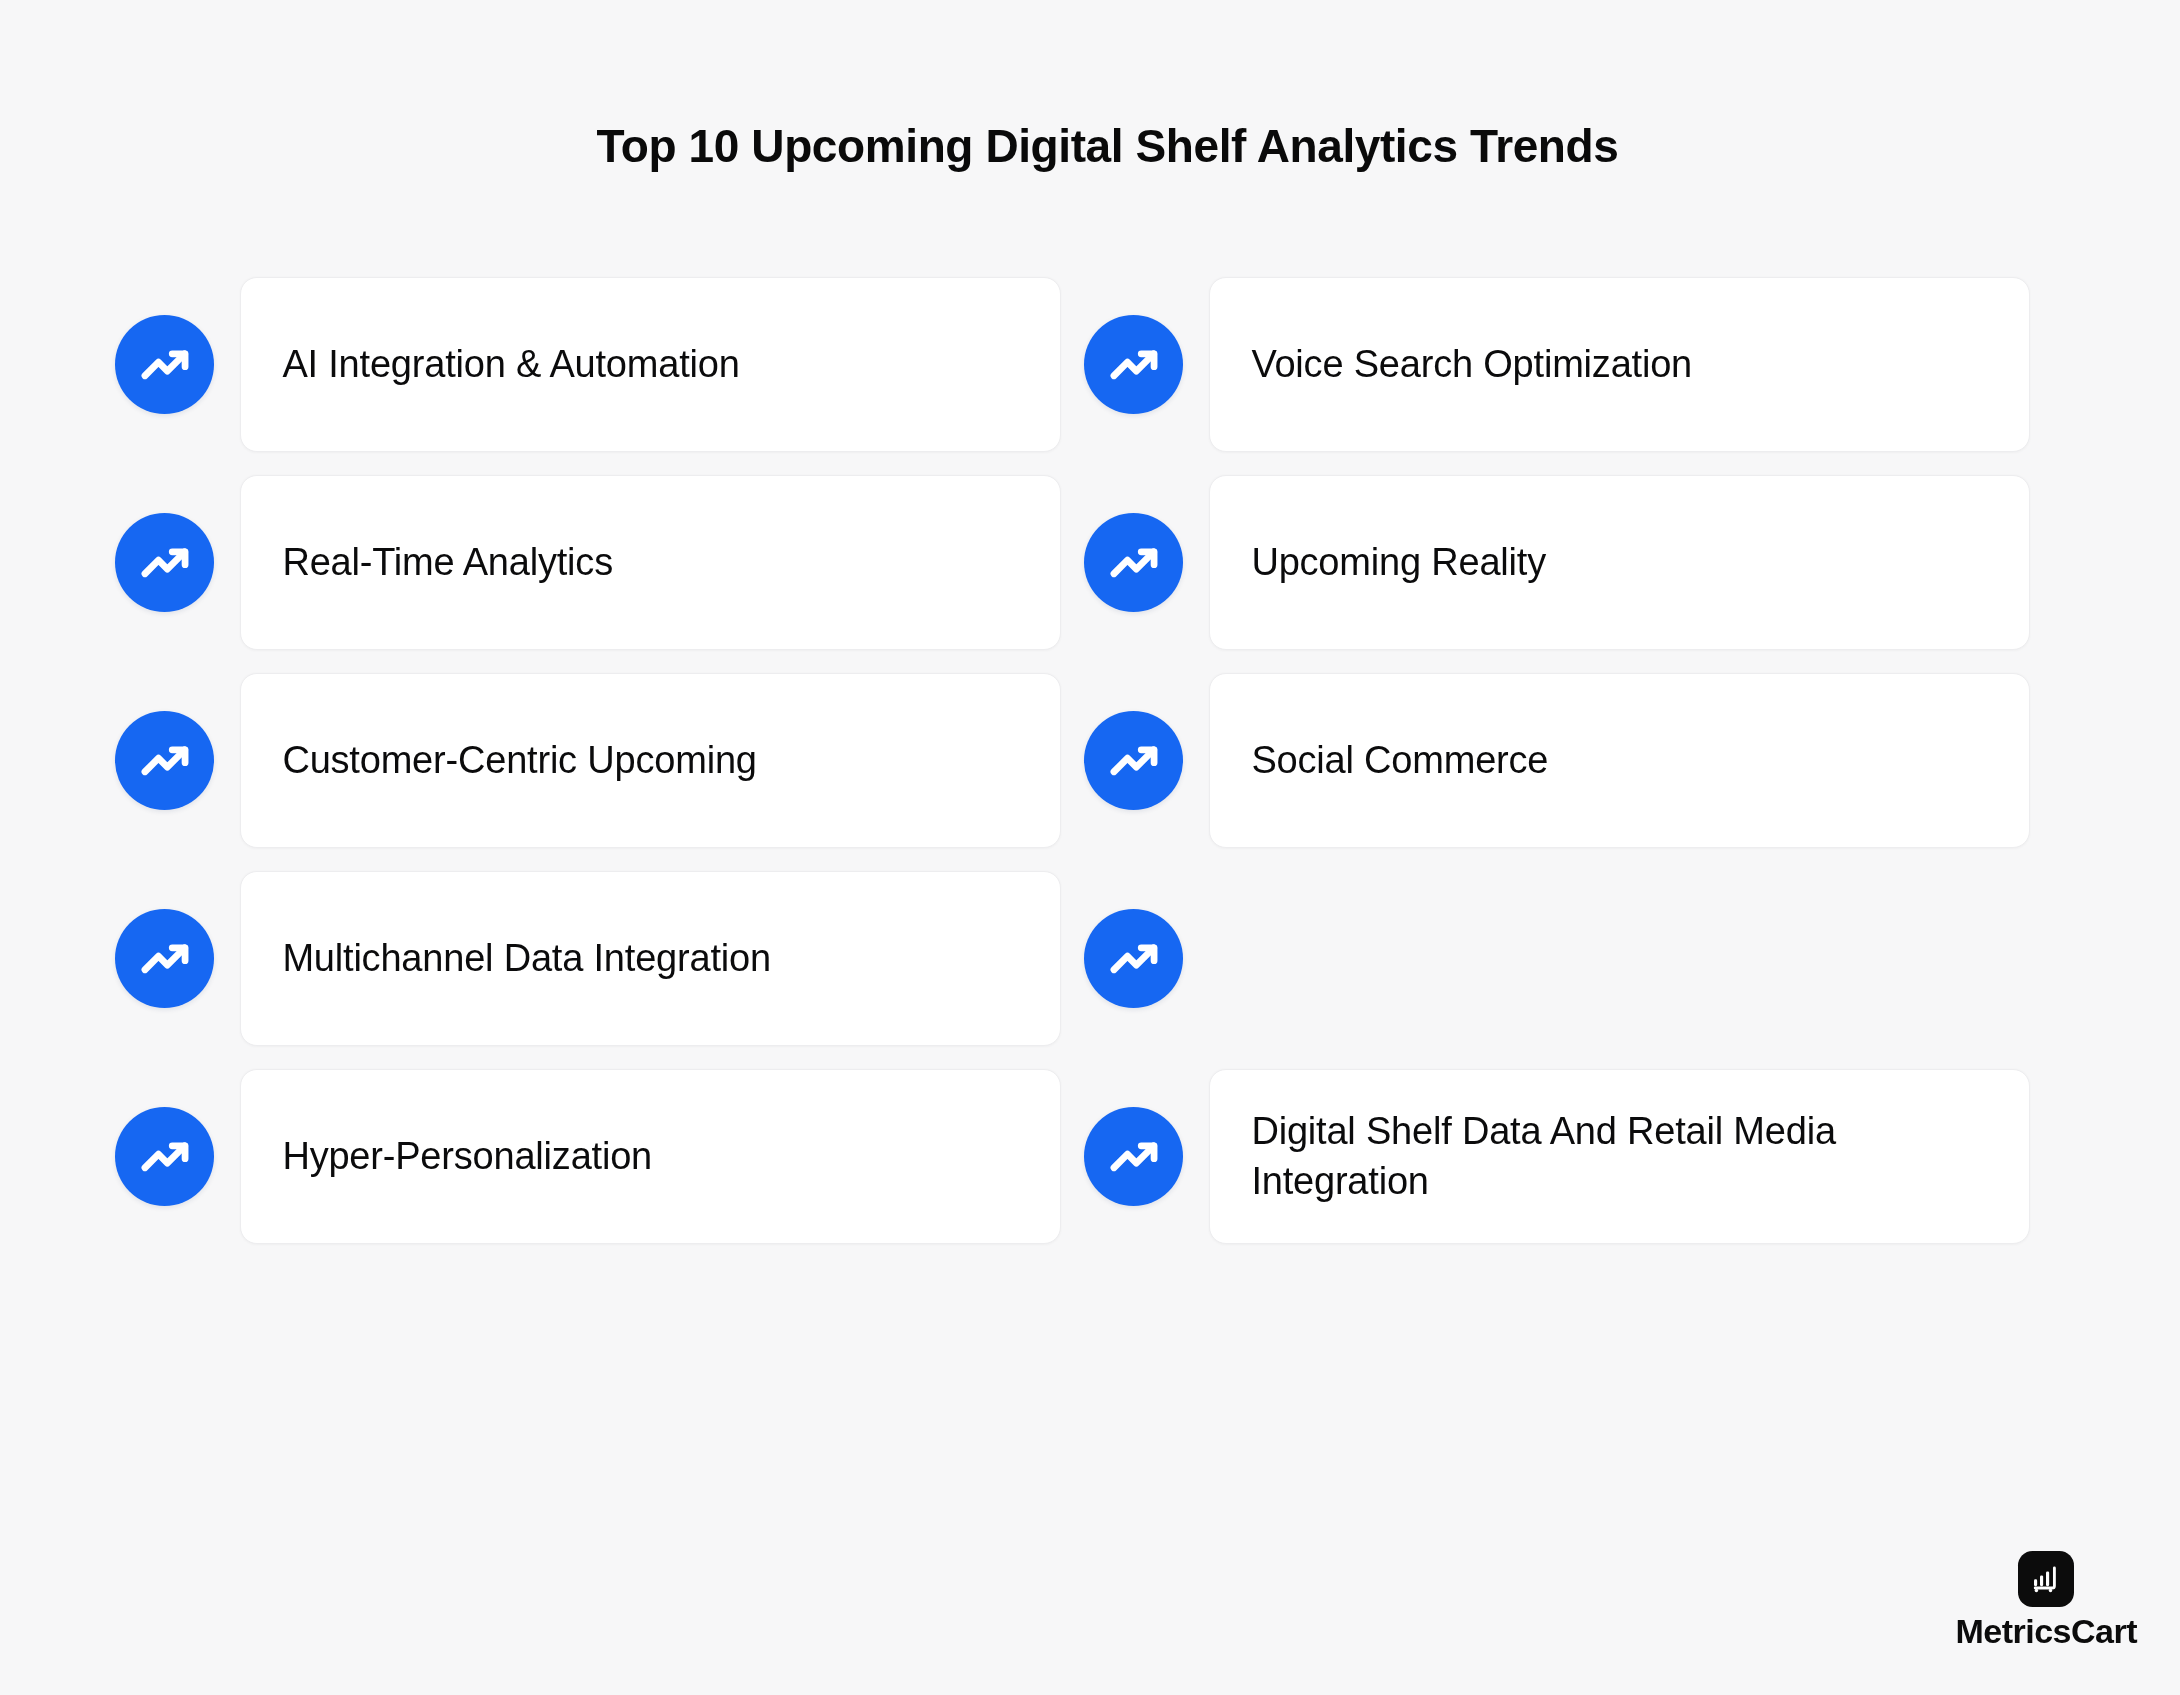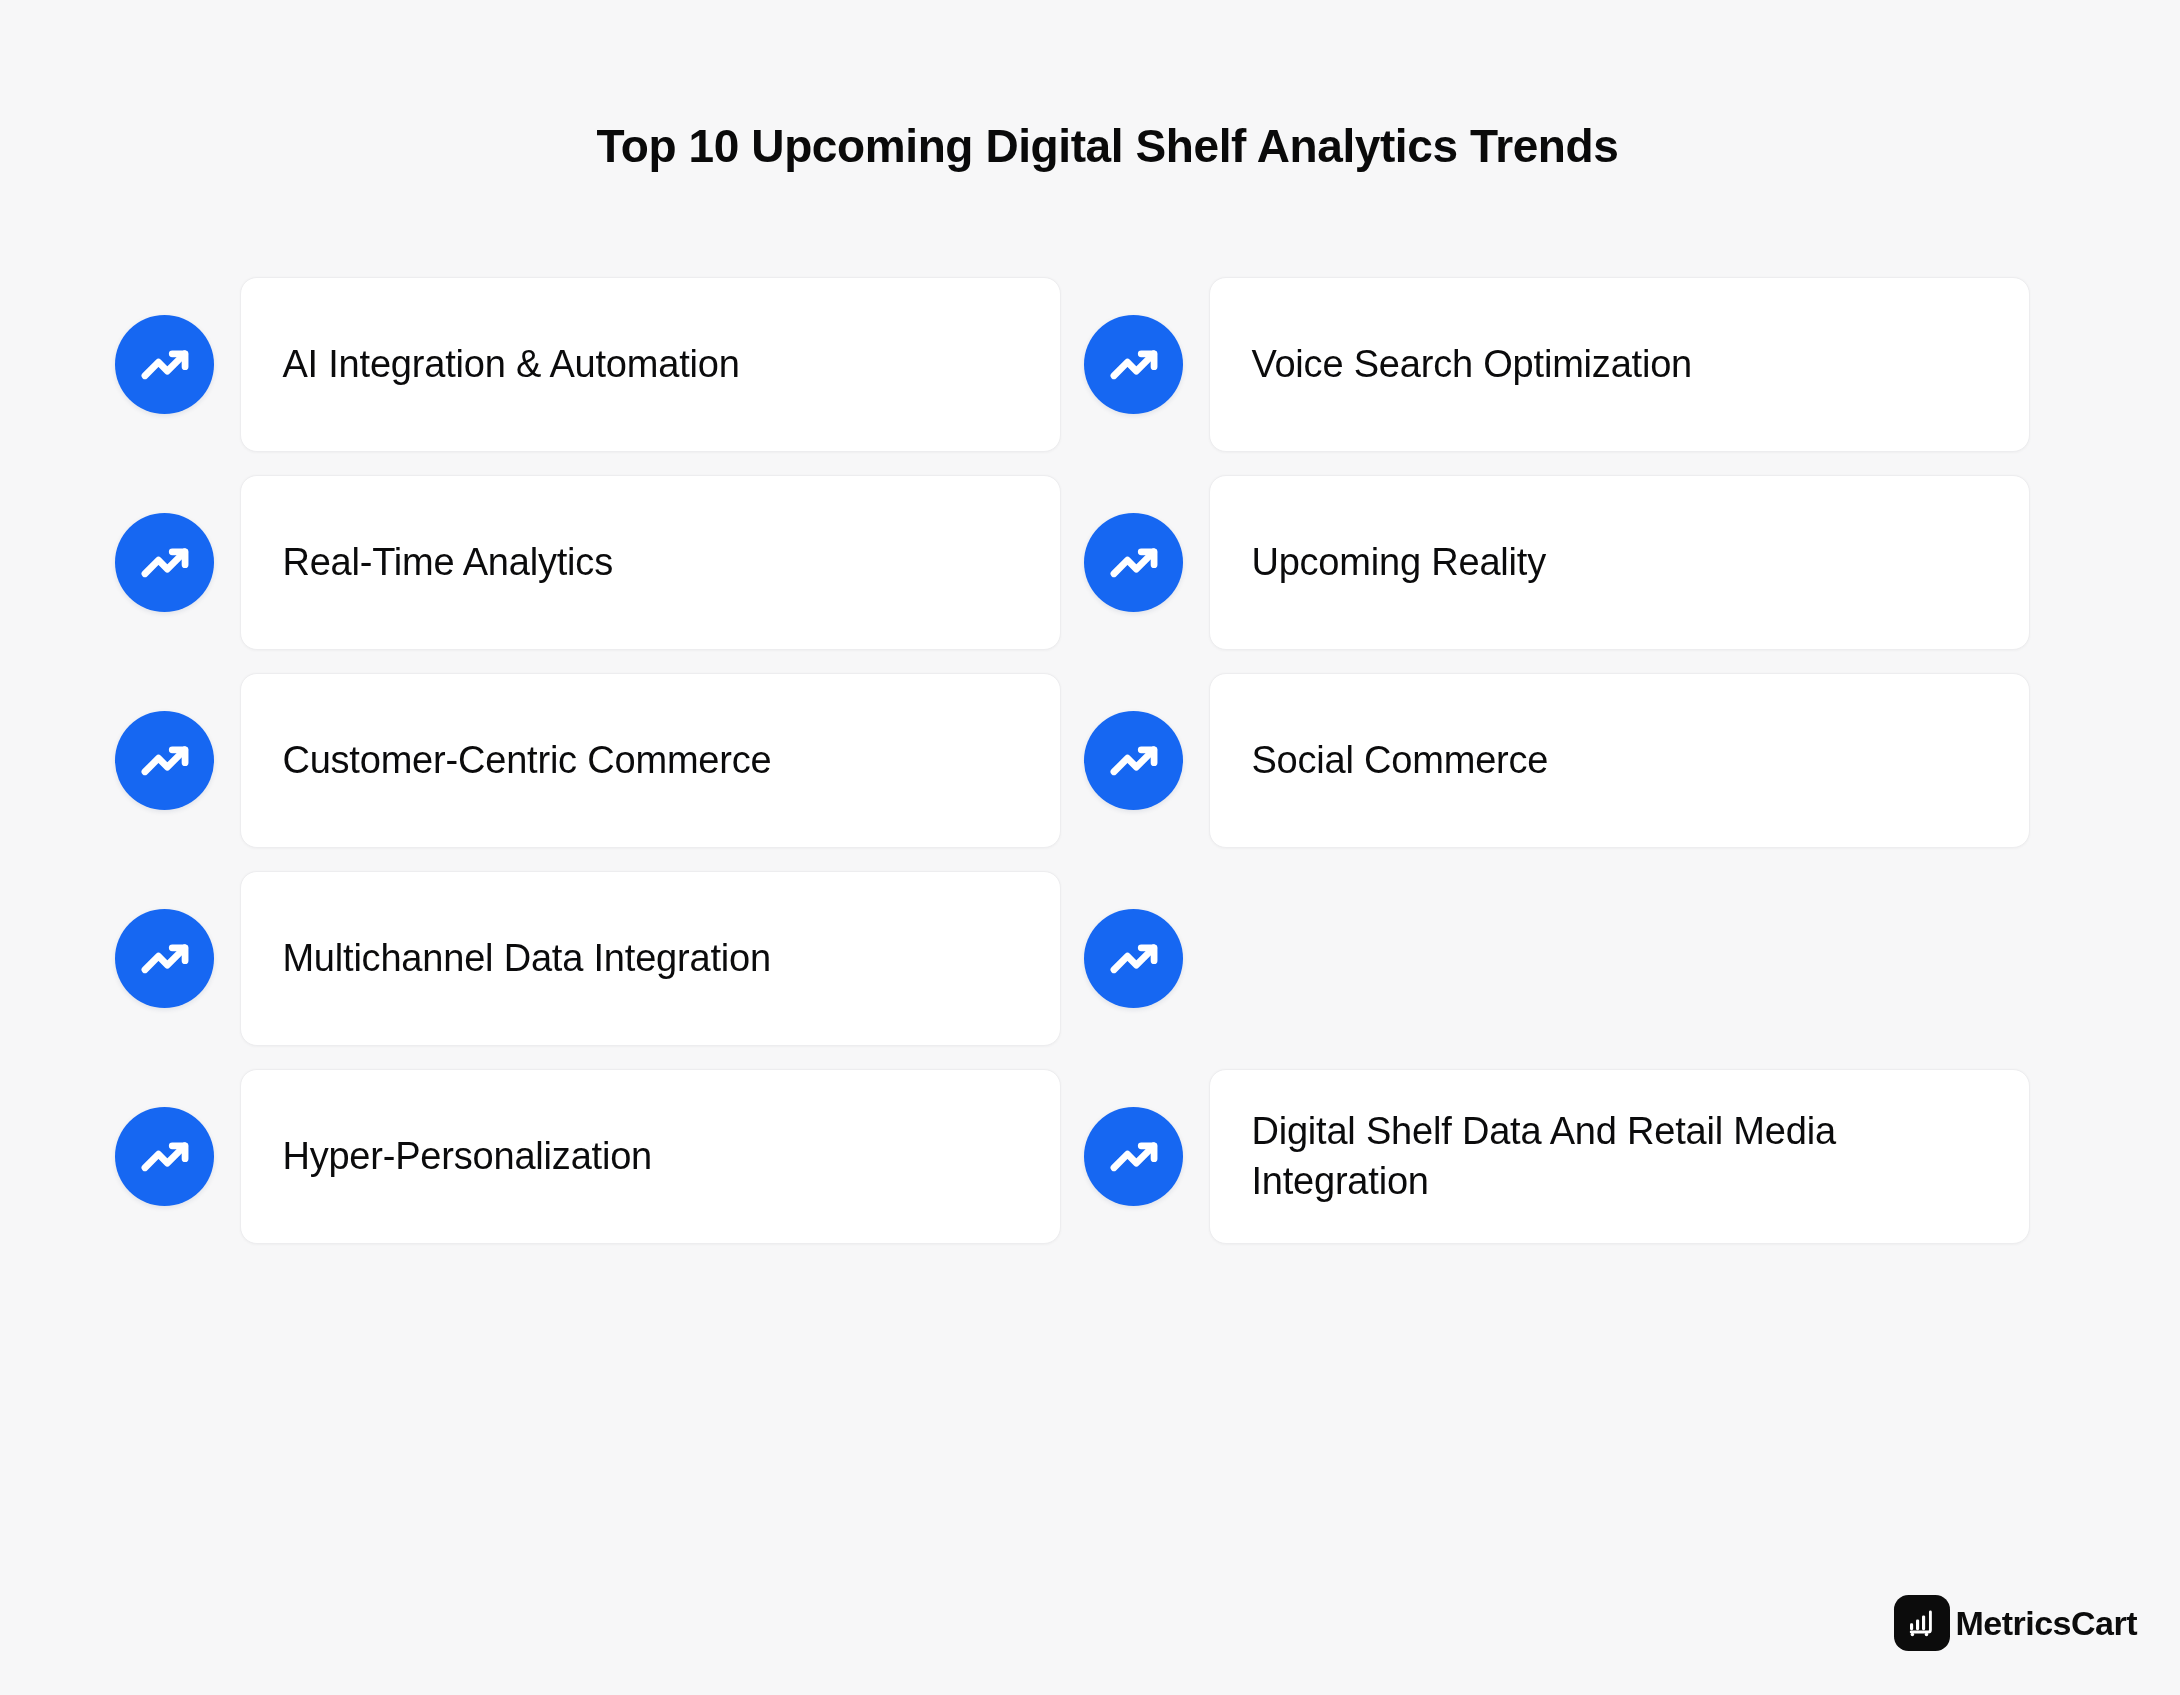--- a/index.html
+++ b/index.html
@@ -101,20 +101,21 @@
   }
 
   
   .brand {
     position: absolute;
     right: 61px;
     bottom: 44px;
     display: flex;
     align-items: center;
     gap: 5px;
+    flex-direction: column;
   }
   .brand-mark {
     width: 56px;
     height: 56px;
     border-radius: 14.5px;
     background: #0c0c0c;
     display: flex;
     align-items: center;
     justify-content: center;
   }
@@ -188,21 +189,21 @@
     </div>
 
     <div class="trend-item">
       <span class="trend-icon">
         <svg viewBox="0 0 24 24" fill="none" stroke="#ffffff" stroke-width="2.9" stroke-linecap="round" stroke-linejoin="round">
           <polyline points="3.4,16.6 9.2,10.8 13.0,14.6 20.4,7.2"></polyline>
           <polyline points="15.1,7.2 20.6,7.2 20.6,12.7"></polyline>
         </svg>
       </span>
       <div class="trend-card">
-        <span class="trend-label">Customer-Centric Commerce</span>
+        <span class="trend-label">Customer-Centric Upcoming</span>
       </div>
     </div>
 
     <div class="trend-item">
       <span class="trend-icon">
         <svg viewBox="0 0 24 24" fill="none" stroke="#ffffff" stroke-width="2.9" stroke-linecap="round" stroke-linejoin="round">
           <polyline points="3.4,16.6 9.2,10.8 13.0,14.6 20.4,7.2"></polyline>
           <polyline points="15.1,7.2 20.6,7.2 20.6,12.7"></polyline>
         </svg>
       </span>

